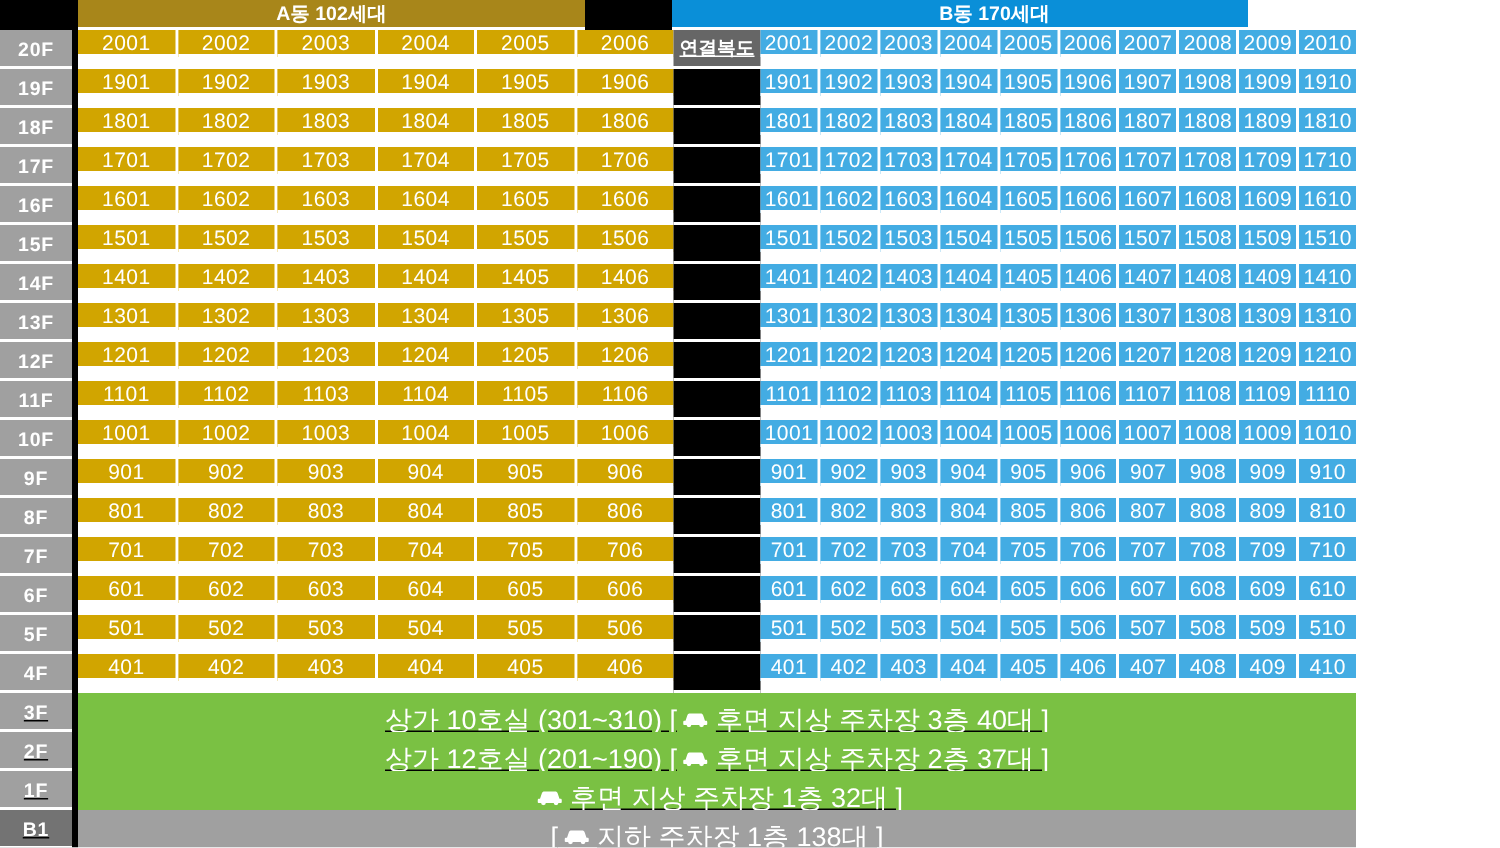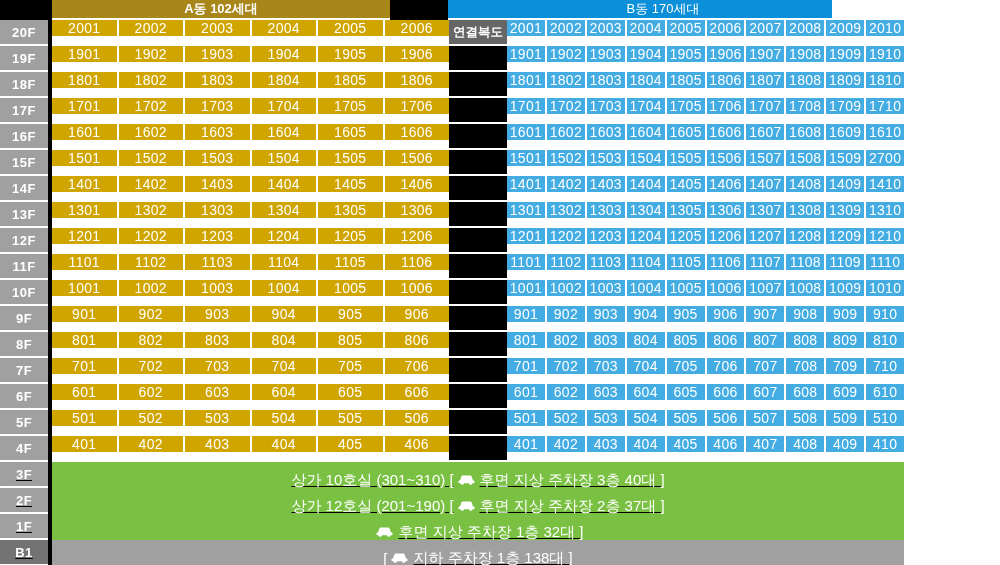--- a/index.html
+++ b/index.html
@@ -75,20 +75,21 @@
     min-width:58px;
     background:#000000;
     display:flex;
     align-items:center;
     justify-content:center;
     color:#ffffff;
     font-size:12.5px;
     font-weight:bold;
     box-sizing:border-box;
     border-bottom:2px solid #ffffff;
+    text-decoration:underline;
   }
   .corridor.labeled{background:#000000;}
   .corridor.labeled .corridor-inner{
     background:#666666;
     color:#ffffff;
     width:100%;
     height:100%;
     display:flex;
     align-items:center;
     justify-content:center;
@@ -115,34 +116,34 @@
     border-bottom:2px solid #ffffff;
   }
   .hdr-gap{
     width:58px;min-width:58px;background:#000000;
   }
   .hdr-b{
     flex:1;
     background:#0a8fd8;
     color:#ffffff;
     display:flex;align-items:center;justify-content:center;
-    font-size:13px;font-weight:normal;
+    font-size:13px;font-weight:bold;
     box-sizing:border-box;
     border-bottom:2px solid #ffffff;
     padding-left:46px;
   }
 
   
   .wide{
     flex:1;
     display:flex;
     align-items:center;
     justify-content:center;
     color:#ffffff;
-    font-size:15px;
+    font-size:18px;
     box-sizing:border-box;
     border-bottom:2px solid #ffffff;
     padding:18px 6px;
     white-space:nowrap;
   }
   .wide.green{background:#7ac143;}
   .wide.gray{background:#a0a0a0;}
 
   .wide .seg{display:inline-block;}
   .car-icon{
@@ -312,21 +313,21 @@
         <div class="cells">
           <div class="cell b-cell">1501</div>
           <div class="cell b-cell">1502</div>
           <div class="cell b-cell">1503</div>
           <div class="cell b-cell">1504</div>
           <div class="cell b-cell">1505</div>
           <div class="cell b-cell">1506</div>
           <div class="cell b-cell">1507</div>
           <div class="cell b-cell">1508</div>
           <div class="cell b-cell">1509</div>
-          <div class="cell b-cell">2700</div>
+          <div class="cell b-cell">1510</div>
         </div>
       </div>
       <div class="row unit-row">
         <div class="floor-col">14F</div>
         <div class="vsep"></div>
         <div class="cells">
           <div class="cell a-cell">1401</div>
           <div class="cell a-cell">1402</div>
           <div class="cell a-cell">1403</div>
           <div class="cell a-cell">1404</div>

